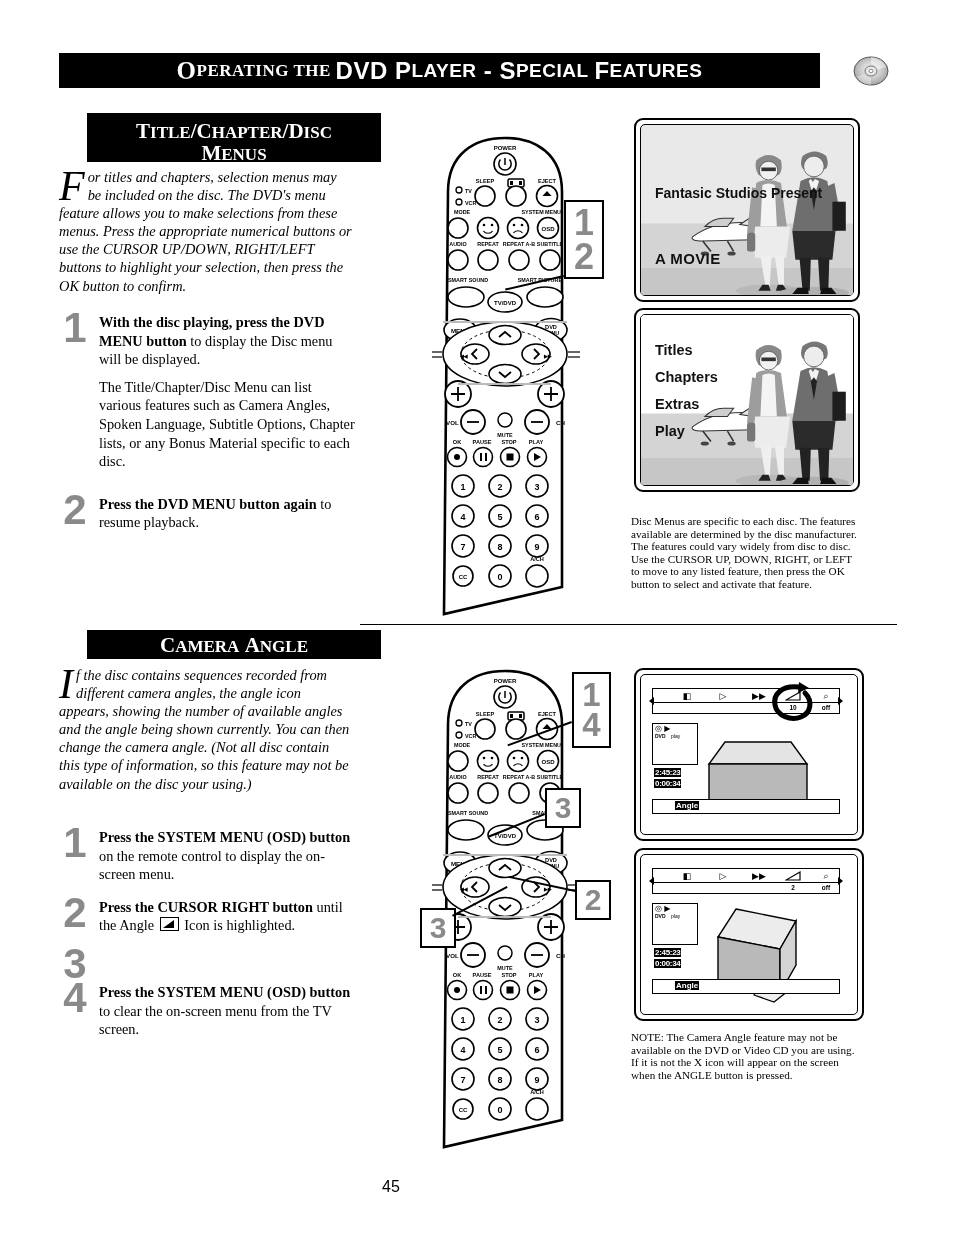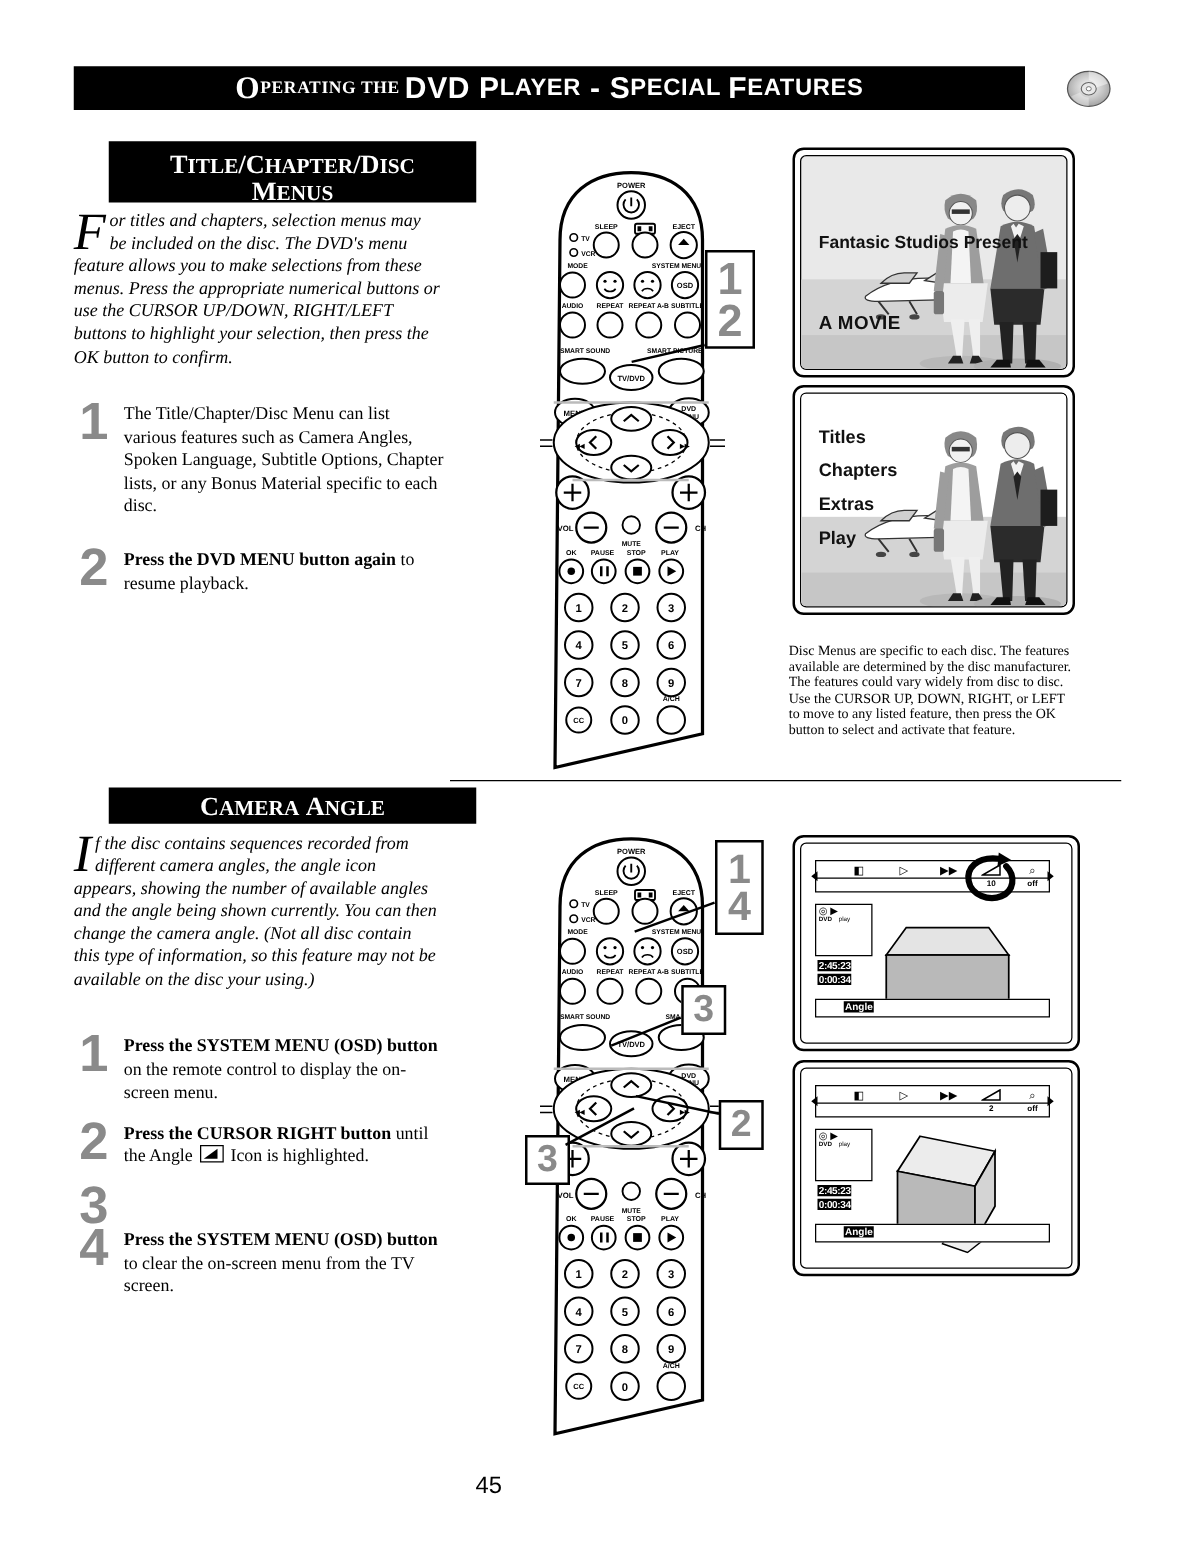--- a/index.html
+++ b/index.html
@@ -6,21 +6,21 @@
   body{width:954px;height:1235px;position:relative;
        font-family:"Liberation Serif", serif; color:#000;}
   .page{position:absolute;left:0;top:0;width:954px;height:1235px;overflow:hidden;}
 
   
   .hdr-bar{position:absolute;left:59px;top:53px;width:761px;height:35px;background:#000;}
   .hdr-title{position:absolute;left:0;top:0;width:761px;height:35px;
       display:flex;align-items:center;justify-content:center;
       color:#fff;font-family:"Liberation Serif",serif;font-weight:bold;
       font-size:25px;letter-spacing:.5px;white-space:nowrap;}
-  .hdr-title .sc{font-size:14px;}
+  .hdr-title .sc{font-size:17px;}
   .hdr-title .sans{font-family:"Liberation Sans",sans-serif;font-size:24px;}
   .hdr-title .sans-sc{font-family:"Liberation Sans",sans-serif;font-size:19px;text-align:center;}
   .disc-icon{position:absolute;left:852px;top:55px;width:38px;height:32px;}
 
   
   .sec-bar{position:absolute;background:#000;color:#fff;text-align:center;margin-left:28px;}
   .sec-bar .t{font-family:"Liberation Serif",serif;font-weight:bold;}
   .sec-bar .big{font-size:21px;}
   .sec-bar .sm{font-size:17px;}
 
@@ -120,21 +120,21 @@
      display:flex;align-items:center;justify-content:center;flex-direction:column;
      font-family:"Liberation Sans",sans-serif;font-weight:bold;color:#8a8a8a;}
   .callout span{line-height:.92;}
 
   .leader{position:absolute;background:#000;transform-origin:0 0;height:1.8px;}
 
   
   .remote{position:absolute;}
   .remote svg{display:block;}
   .page-no{position:absolute;left:0;top:1178px;width:782px;text-align:center;
-     font-family:"Liberation Sans",sans-serif;font-size:19px;color:#000;}
+     font-family:"Liberation Sans",sans-serif;font-size:16px;color:#000;}
 </style>
 </head>
 <body>
 
 <div class="page">
 
   <div class="hdr-bar">
     <div class="hdr-title">
       <span>O</span>
         <span class="sc">PERATING THE&nbsp;</span>
@@ -175,20 +175,21 @@
     </div>
   </div>
 
   <div class="intro" id="intro1">
     <span class="drop">F</span><span>or titles and chapters, selection menus may be included on the disc. The DVD's menu feature allows you to make selections from these menus. Press the appropriate numerical buttons or use the CURSOR UP/DOWN, RIGHT/LEFT buttons to highlight your selection, then press the OK button to confirm.</span>
   </div>
 
   <div class="steps" id="steps1">
     <div class="step">
       <div class="num">1</div>
+      <div class="txt"><b>With the disc playing, press the DVD MENU button</b><span> to display the Disc menu will be displayed.</span></div>
       <div class="sub">The Title/Chapter/Disc Menu can list various features such as Camera Angles, Spoken Language, Subtitle Options, Chapter lists, or any Bonus Material specific to each disc.</div>
     </div>
     <div class="step" style="margin-top:24px">
       <div class="num">2</div>
       <div class="txt"><b>Press the DVD MENU button again</b><span> to resume playback.</span></div>
     </div>
   </div>
 
   <div class="remote" id="remote1" style="left:430px;top:132px;">
     <svg width="175" height="485" viewBox="0 0 175 485">
@@ -695,15 +696,16 @@
         <polygon points="22,34 84,46 84,90 22,78" fill="#b9b9b9" stroke="#000" stroke-width="1.4"></polygon>
         <polygon points="84,46 100,18 100,62 84,90" fill="#d4d4d4" stroke="#000" stroke-width="1.4"></polygon>
         <polygon points="62,82 92,88 78,99 58,92" fill="#efefef" stroke="#000" stroke-width="1.2"></polygon>
       </svg>
       <div class="osd-label">
         <span>Angle</span>
       </div>
     </div>
   </div>
 
+  <div class="caption" id="cap2">NOTE: The Camera Angle feature may not be available on the DVD or Video CD you are using. If it is not the X icon will appear on the screen when the ANGLE button is pressed.</div>
 
   <div class="page-no">45</div>
 </div>
 
 </body></html>

